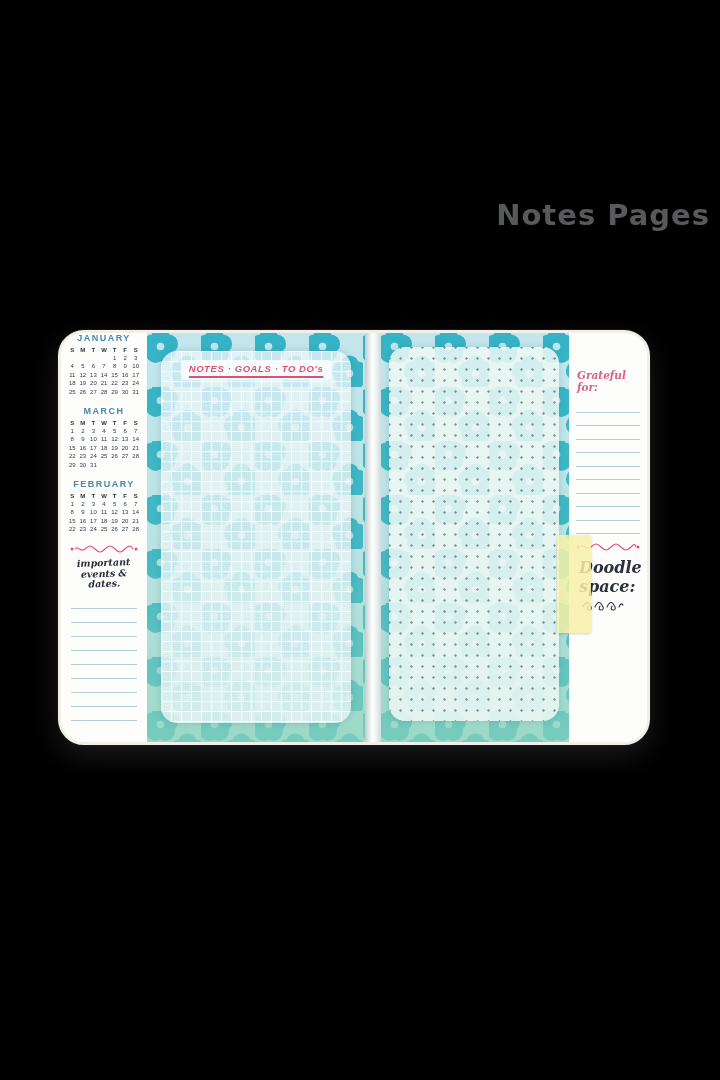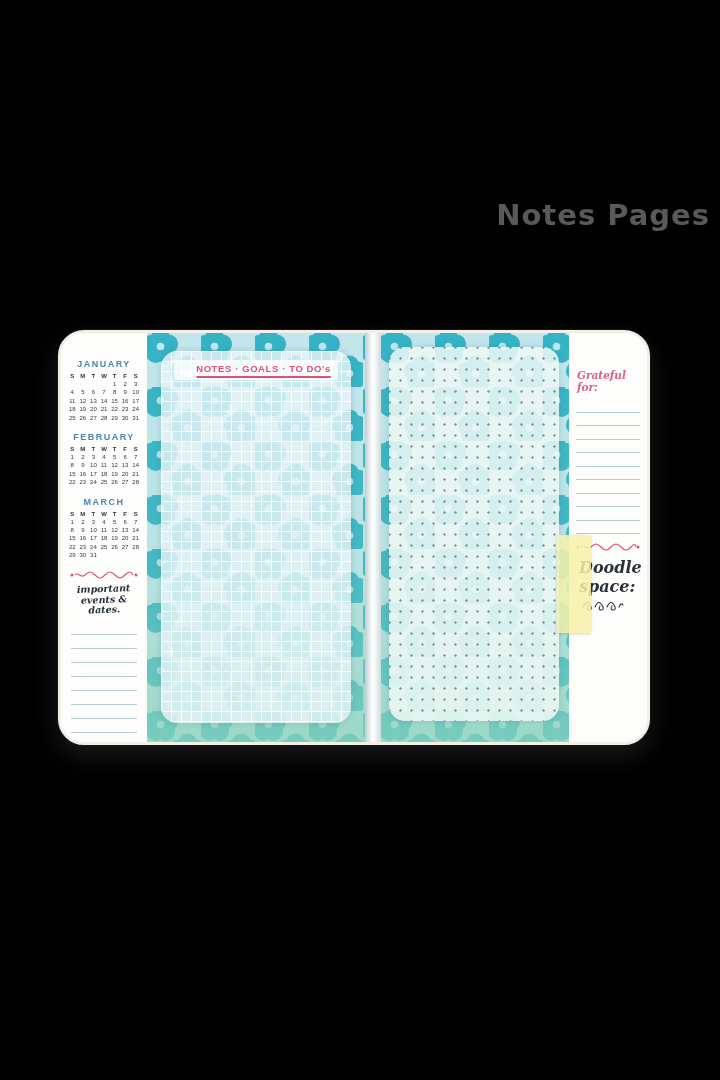--- a/index.html
+++ b/index.html
@@ -24,21 +24,21 @@
     background:#fdfdfc;
     border:3px solid #f2efe9;
     border-radius:26px;
     overflow:hidden;
     box-shadow:0 0 0 1px #151515, 0 10px 28px rgba(30,30,30,0.9);
   }
   
   .left-strip{
     position:absolute;left:0;top:0;width:86px;height:100%;
     background:#fdfdfc;
-    padding-top:26px;box-sizing:border-box;
+    box-sizing:border-box;
   }
   .month-block{margin:0 auto 10px auto;width:74px;text-align:center;}
   .month-title{
     font-family:"Liberation Sans", sans-serif;
     font-weight:bold;font-size:9px;letter-spacing:1.5px;
     color:#4a87ad;margin-bottom:3px;
   }
   .dow-row,.week-row{display:grid;grid-template-columns:repeat(7,1fr);}
   .dow-row span{
     font-size:6px;font-weight:bold;color:#2b3440;line-height:8px;
@@ -74,22 +74,22 @@
     background-color:rgba(232,243,245,0.82);
     background-image:
       linear-gradient(to right, rgba(255,255,255,0.9) 1px, transparent 1px),
       linear-gradient(to bottom, rgba(255,255,255,0.9) 1px, transparent 1px);
     background-size:10px 10px;
     box-shadow:0 0 6px rgba(50,110,120,0.25);
   }
   .notes-label{
     position:absolute;left:50%;top:9px;transform:translateX(-50%);
     background:rgba(255,255,255,0.78);
-    padding:3px 7px 2px 22px;border-radius:2px;
-    text-align:right;white-space:nowrap;
+    padding:3px 7px 2px 7px;border-radius:2px;
+    text-align:right;white-space:nowrap;font-style:italic;
   }
   .notes-label .txt{
     font-family:"Liberation Sans", sans-serif;
     font-weight:bold;font-size:9.5px;letter-spacing:0.6px;color:#e05072;
   }
   .notes-label .underline{height:1.5px;background:#e05072;margin-top:2px;border-radius:1px;}
   .dot-page{
     position:absolute;left:328px;top:14px;width:170px;height:374px;
     border-radius:16px;
     background-color:rgba(238,248,245,0.86);
@@ -185,21 +185,21 @@
             <span>25</span>
             <span>26</span>
             <span>27</span>
             <span>28</span>
             <span>29</span>
             <span>30</span>
             <span>31</span>
           </div>
         </div>
         <div class="month-block">
-          <div class="month-title">FEBRUARY</div>
+          <div class="month-title">MARCH</div>
           <div class="dow-row">
             <span>S</span>
             <span>M</span>
             <span>T</span>
             <span>W</span>
             <span>T</span>
             <span>F</span>
             <span>S</span>
           </div>
           <div class="week-row">
@@ -231,23 +231,32 @@
           </div>
           <div class="week-row">
             <span>22</span>
             <span>23</span>
             <span>24</span>
             <span>25</span>
             <span>26</span>
             <span>27</span>
             <span>28</span>
           </div>
+          <div class="week-row">
+            <span>29</span>
+            <span>30</span>
+            <span>31</span>
+            <span></span>
+            <span></span>
+            <span></span>
+            <span></span>
+          </div>
         </div>
         <div class="month-block">
-          <div class="month-title">MARCH</div>
+          <div class="month-title">FEBRUARY</div>
           <div class="dow-row">
             <span>S</span>
             <span>M</span>
             <span>T</span>
             <span>W</span>
             <span>T</span>
             <span>F</span>
             <span>S</span>
           </div>
           <div class="week-row">
@@ -278,29 +287,20 @@
             <span>21</span>
           </div>
           <div class="week-row">
             <span>22</span>
             <span>23</span>
             <span>24</span>
             <span>25</span>
             <span>26</span>
             <span>27</span>
             <span>28</span>
-          </div>
-          <div class="week-row">
-            <span>29</span>
-            <span>30</span>
-            <span>31</span>
-            <span></span>
-            <span></span>
-            <span></span>
-            <span></span>
           </div>
         </div>
       </div>
     <svg class="squiggle" width="70" height="10" viewBox="0 0 70 10">
       <circle cx="3" cy="5" r="1.5" fill="#e0507a"></circle>
       <path d="M6 5 C9 1,12 9,16 5 S22 1,26 5 S32 9,36 5 S42 1,46 5 S52 9,56 5 S62 1,64 5" stroke="#e0507a" stroke-width="1.1" fill="none"></path>
       <circle cx="67" cy="5" r="1.5" fill="#e0507a"></circle>
     </svg>
     <div class="events-heading">important events &amp; dates.</div>
     <div class="ruled">

